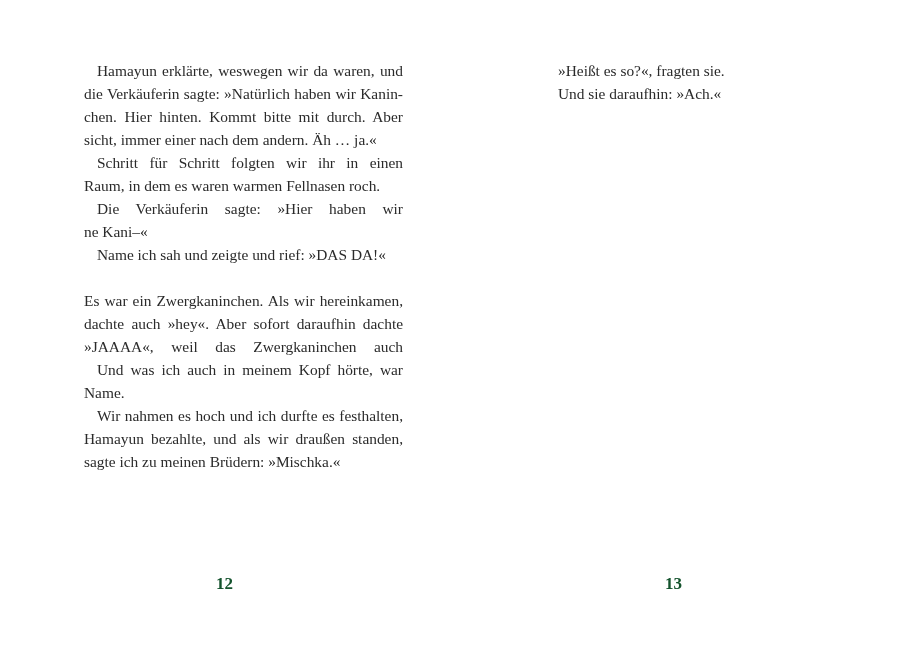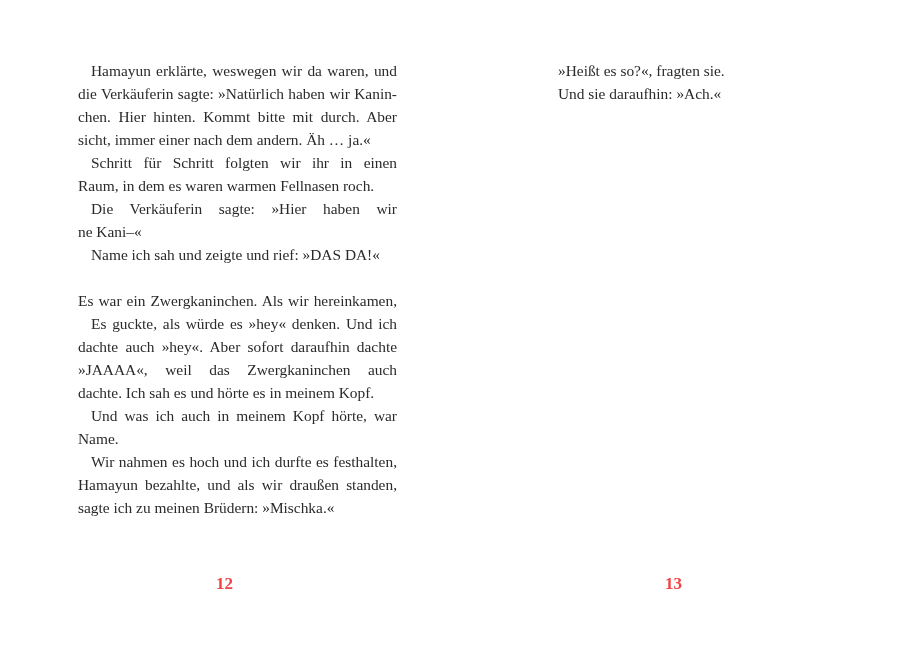--- a/index.html
+++ b/index.html
@@ -1,48 +1,46 @@
 <!DOCTYPE html>
 <html><head>
   <meta charset="utf-8">
   <style>
     html, body { margin: 0; padding: 0; background: #ffffff; }
     body { width: 898px; height: 648px; position: relative; overflow: hidden;
            font-family: "Liberation Serif", "DejaVu Serif", serif; color: #2a2a2a; }
     .page { position: absolute; top: 59px; }
-    .page-left { left: 78px; width: 319px; }
+    .page-left { left: 84px; width: 319px; }
     .page-right { left: 513px; width: 319px; margin-left: 45px; }
     .line { font-size: 15.4px; line-height: 23px; height: 23px; white-space: nowrap; }
     .justify { text-align: justify; text-align-last: justify; white-space: normal; overflow: hidden; }
     .indent { padding-left: 13px; }
     .gap { height: 23px; }
     .pagenum { position: absolute; top: 574px; font-size: 17px; font-weight: bold;
-               color: #ef4444; font-family: "Liberation Serif", serif; }
+               color: #14532d; font-family: "Liberation Serif", serif; }
     .pn-left { left: 216px; }
     .pn-right { left: 665px; }
   </style>
 </head>
 <body>
 
 <div class="page page-left">
   <div class="line indent justify">Hamayun erklärte, weswegen wir da waren, und</div>
   <div class="line justify">die Verkäuferin sagte: »Natürlich haben wir Kanin-</div>
   <div class="line justify">chen. Hier hinten. Kommt bitte mit durch. Aber Vor-</div>
   <div class="line">sicht, immer einer nach dem andern. Äh … ja.«</div>
   <div class="line indent justify">Schritt für Schritt folgten wir ihr in einen schmalen</div>
   <div class="line">Raum, in dem es waren warmen Fellnasen roch.</div>
   <div class="line indent justify">Die Verkäuferin sagte: »Hier haben wir verschiede-</div>
   <div class="line">ne Kani–«</div>
   <div class="line indent">Name ich sah und zeigte und rief: »DAS DA!«</div>
   <div class="gap"></div>
   <div class="line justify">Es war ein Zwergkaninchen. Als wir hereinkamen,</div>
-  <div class="line indent justify">Es guckte, als würde es »hey« denken. Und ich</div>
   <div class="line justify">dachte auch »hey«. Aber sofort daraufhin dachte ich</div>
   <div class="line justify">»JAAAA«, weil das Zwergkaninchen auch »JAAAA«</div>
-  <div class="line">dachte. Ich sah es und hörte es in meinem Kopf.</div>
   <div class="line indent justify">Und was ich auch in meinem Kopf hörte, war sein</div>
   <div class="line">Name.</div>
   <div class="line indent justify">Wir nahmen es hoch und ich durfte es festhalten,</div>
   <div class="line justify">Hamayun bezahlte, und als wir draußen standen,</div>
   <div class="line">sagte ich zu meinen Brüdern: »Mischka.«</div>
 </div>
 
 <div class="page page-right">
   <div class="line">»Heißt es so?«, fragten sie.</div>
   <div class="line">Und sie daraufhin: »Ach.«</div>

